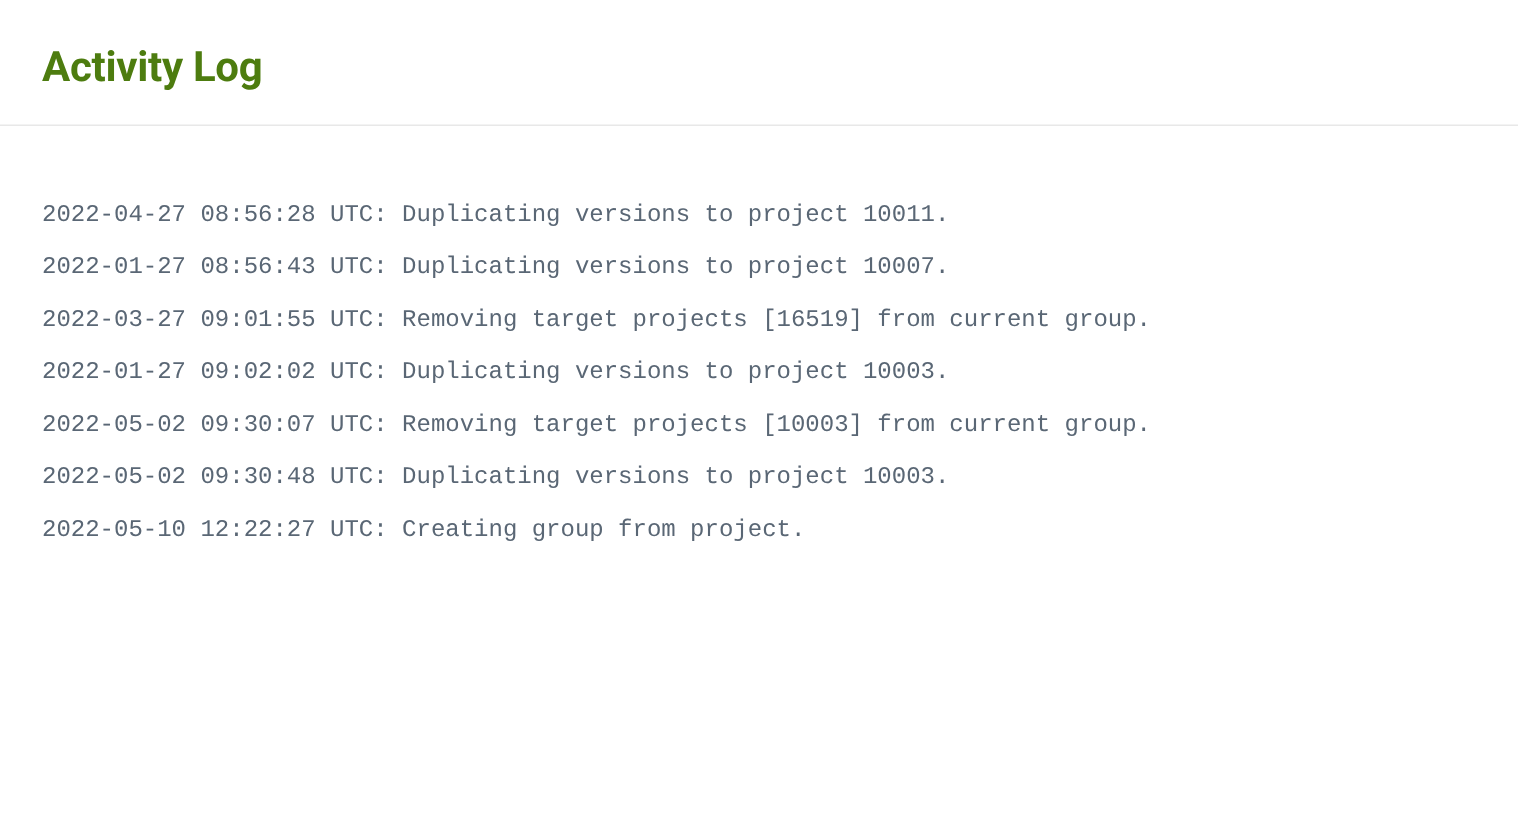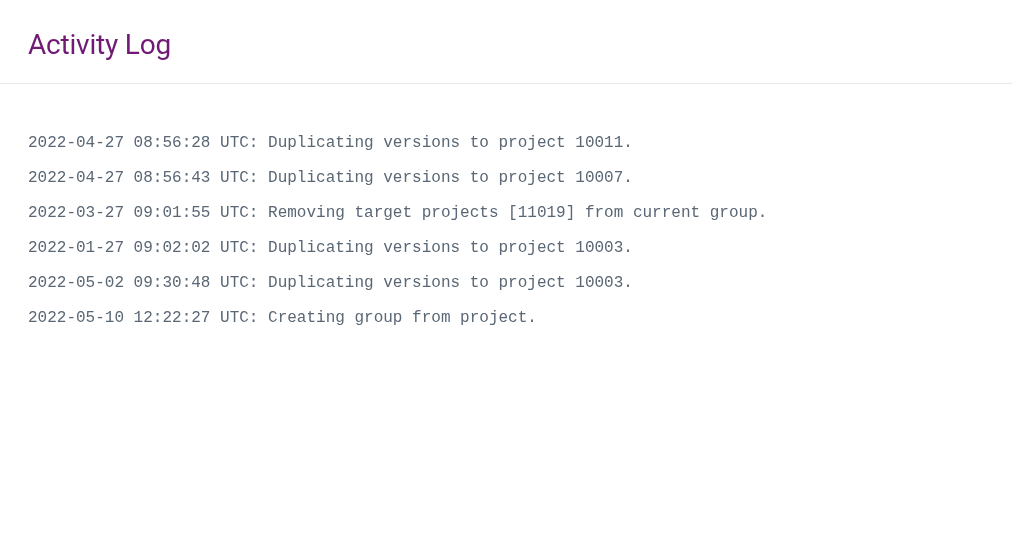--- a/index.html
+++ b/index.html
@@ -13,22 +13,22 @@
       background: #ffffff;
       font-family: -apple-system, BlinkMacSystemFont, "Segoe UI", Roboto, sans-serif;
       overflow: hidden;
     }
     .header {
       padding: 28px 28px 22px 28px;
       border-bottom: 1px solid #e8e8e8;
     }
     .title {
       font-size: 28px;
-      font-weight: 400;
-      color: #701a75;
+      font-weight: 700;
+      color: #4d7c0f;
       letter-spacing: -0.2px;
     }
     .log-body {
       padding: 42px 20px 20px 28px;
     }
     .log-line {
       font-family: "Courier New", Courier, monospace;
       font-size: 16px;
       line-height: 35px;
       color: #5a6775;
@@ -37,18 +37,19 @@
   </style>
 </head>
 <body>
 
 <div class="header">
   <h1 class="title">Activity Log</h1>
 </div>
 
 <div class="log-body" id="log-body">
     <div class="log-line"><span>2022-04-27 08:56:28 UTC</span><span>: </span><span>Duplicating versions to project 10011.</span></div>
-    <div class="log-line"><span>2022-04-27 08:56:43 UTC</span><span>: </span><span>Duplicating versions to project 10007.</span></div>
-    <div class="log-line"><span>2022-03-27 09:01:55 UTC</span><span>: </span><span>Removing target projects [11019] from current group.</span></div>
+    <div class="log-line"><span>2022-01-27 08:56:43 UTC</span><span>: </span><span>Duplicating versions to project 10007.</span></div>
+    <div class="log-line"><span>2022-03-27 09:01:55 UTC</span><span>: </span><span>Removing target projects [16519] from current group.</span></div>
     <div class="log-line"><span>2022-01-27 09:02:02 UTC</span><span>: </span><span>Duplicating versions to project 10003.</span></div>
+    <div class="log-line"><span>2022-05-02 09:30:07 UTC</span><span>: </span><span>Removing target projects [10003] from current group.</span></div>
     <div class="log-line"><span>2022-05-02 09:30:48 UTC</span><span>: </span><span>Duplicating versions to project 10003.</span></div>
     <div class="log-line"><span>2022-05-10 12:22:27 UTC</span><span>: </span><span>Creating group from project.</span></div>
   </div>
 
 </body></html>

